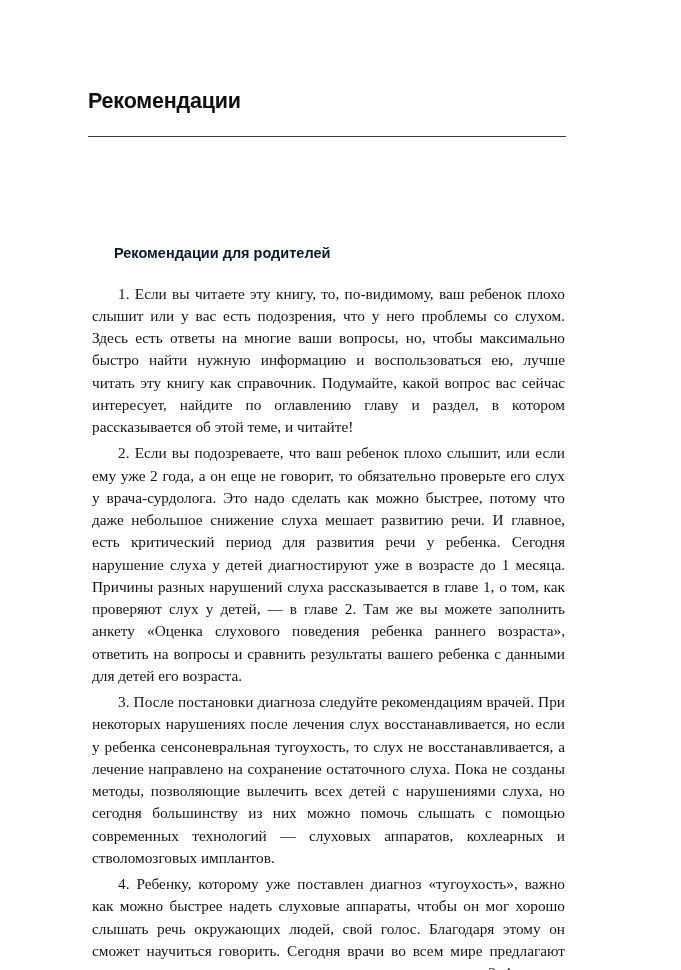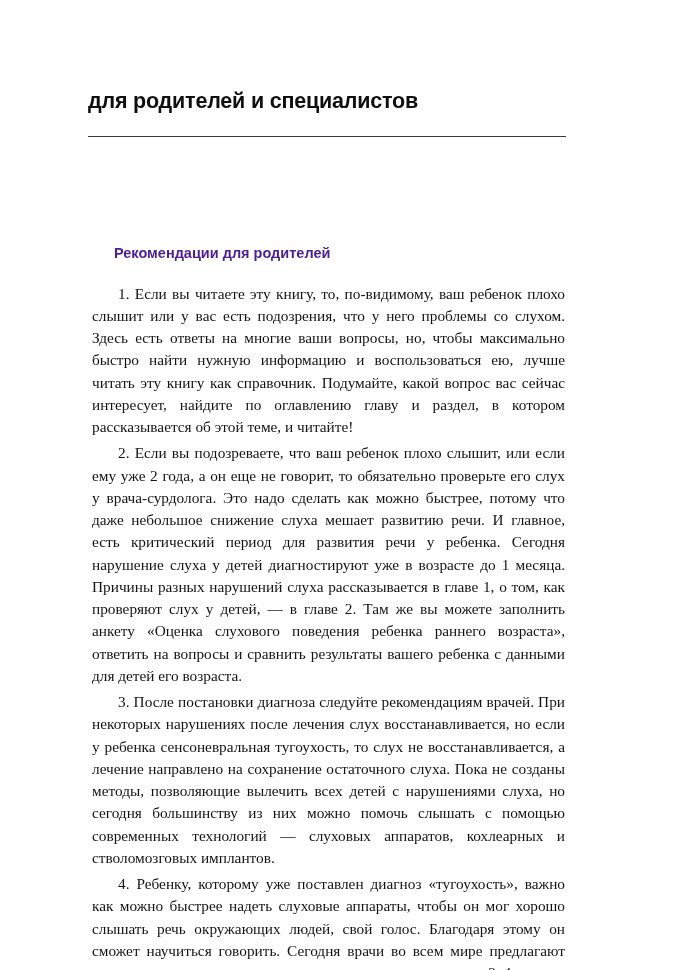--- a/index.html
+++ b/index.html
@@ -35,21 +35,21 @@
   }
   .title-rule {
     margin-top: 20px;
     border-top: 1.3px solid #3a3a3a;
     width: 478px;
   }
   .section-heading {
     font-family: "Liberation Sans", sans-serif;
     font-weight: bold;
     font-size: 14.5px;
-    color: #4c1d95;
+    color: #0f172a;
     margin: 0;
     padding-left: 26px;
     padding-top: 108px;
   }
   .body-copy {
     margin-top: 22px;
     font-size: 15.3px;
     line-height: 1.455;
     text-align: justify;
     text-justify: inter-word;
@@ -60,21 +60,21 @@
     margin: 4px;
     text-indent: 26px;
   }
 </style>
 </head>
 <body>
 
 <div class="page">
 
   <h1 class="chapter-title">
-    <span class="line2">для родителей и специалистов</span>
+    <span>Рекомендации</span>
   </h1>
 
   <div class="title-rule"></div>
 
   <h2 class="section-heading">Рекомендации для родителей</h2>
 
   <div class="body-copy">
     <p>1. Если вы читаете эту книгу, то, по-видимому, ваш ребенок плохо слышит или у вас есть подозрения, что у него проблемы со слухом. Здесь есть ответы на многие ваши вопросы, но, чтобы максимально быстро найти нужную информацию и воспользоваться ею, лучше читать эту книгу как справочник. Подумайте, какой вопрос вас сейчас интересует, найдите по оглавлению главу и раздел, в котором рассказывается об этой теме, и читайте!</p>
     <p>2. Если вы подозреваете, что ваш ребенок плохо слышит, или если ему уже 2 года, а он еще не говорит, то обязательно проверьте его слух у врача-сурдолога. Это надо сделать как можно быстрее, потому что даже небольшое снижение слуха мешает развитию речи. И главное, есть критический период для развития речи у ребенка. Сегодня нарушение слуха у детей диагностируют уже в возрасте до 1 месяца. Причины разных нарушений слуха рассказывается в главе 1, о том, как проверяют слух у детей, — в главе 2. Там же вы можете заполнить анкету «Оценка слухового поведения ребенка раннего возраста», ответить на вопросы и сравнить результаты вашего ребенка с данными для детей его возраста.</p>
     <p>3. После постановки диагноза следуйте рекомендациям врачей. При некоторых нарушениях после лечения слух восстанавливается, но если у ребенка сенсоневральная тугоухость, то слух не восстанавливается, а лечение направлено на сохранение остаточного слуха. Пока не созданы методы, позволяющие вылечить всех детей с нарушениями слуха, но сегодня большинству из них можно помочь слышать с помощью современных технологий — слуховых аппаратов, кохлеарных и стволомозговых имплантов.</p>

